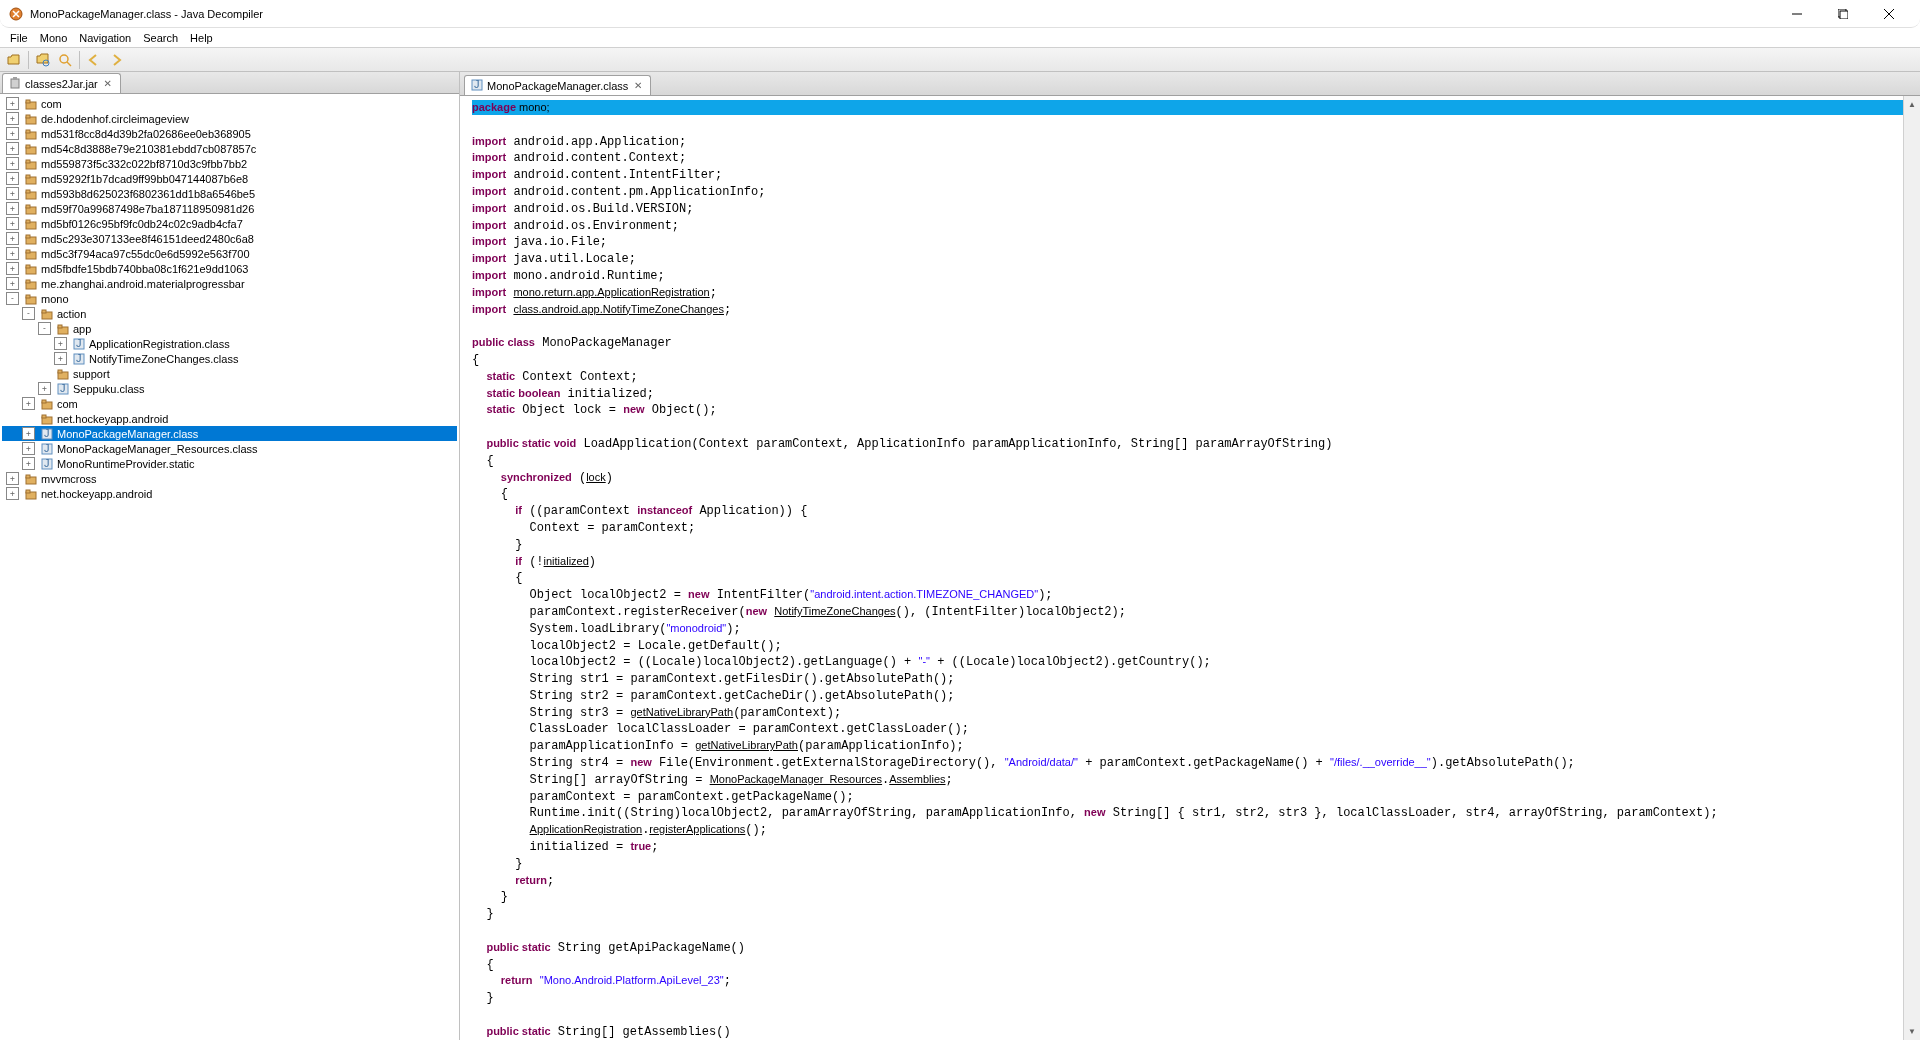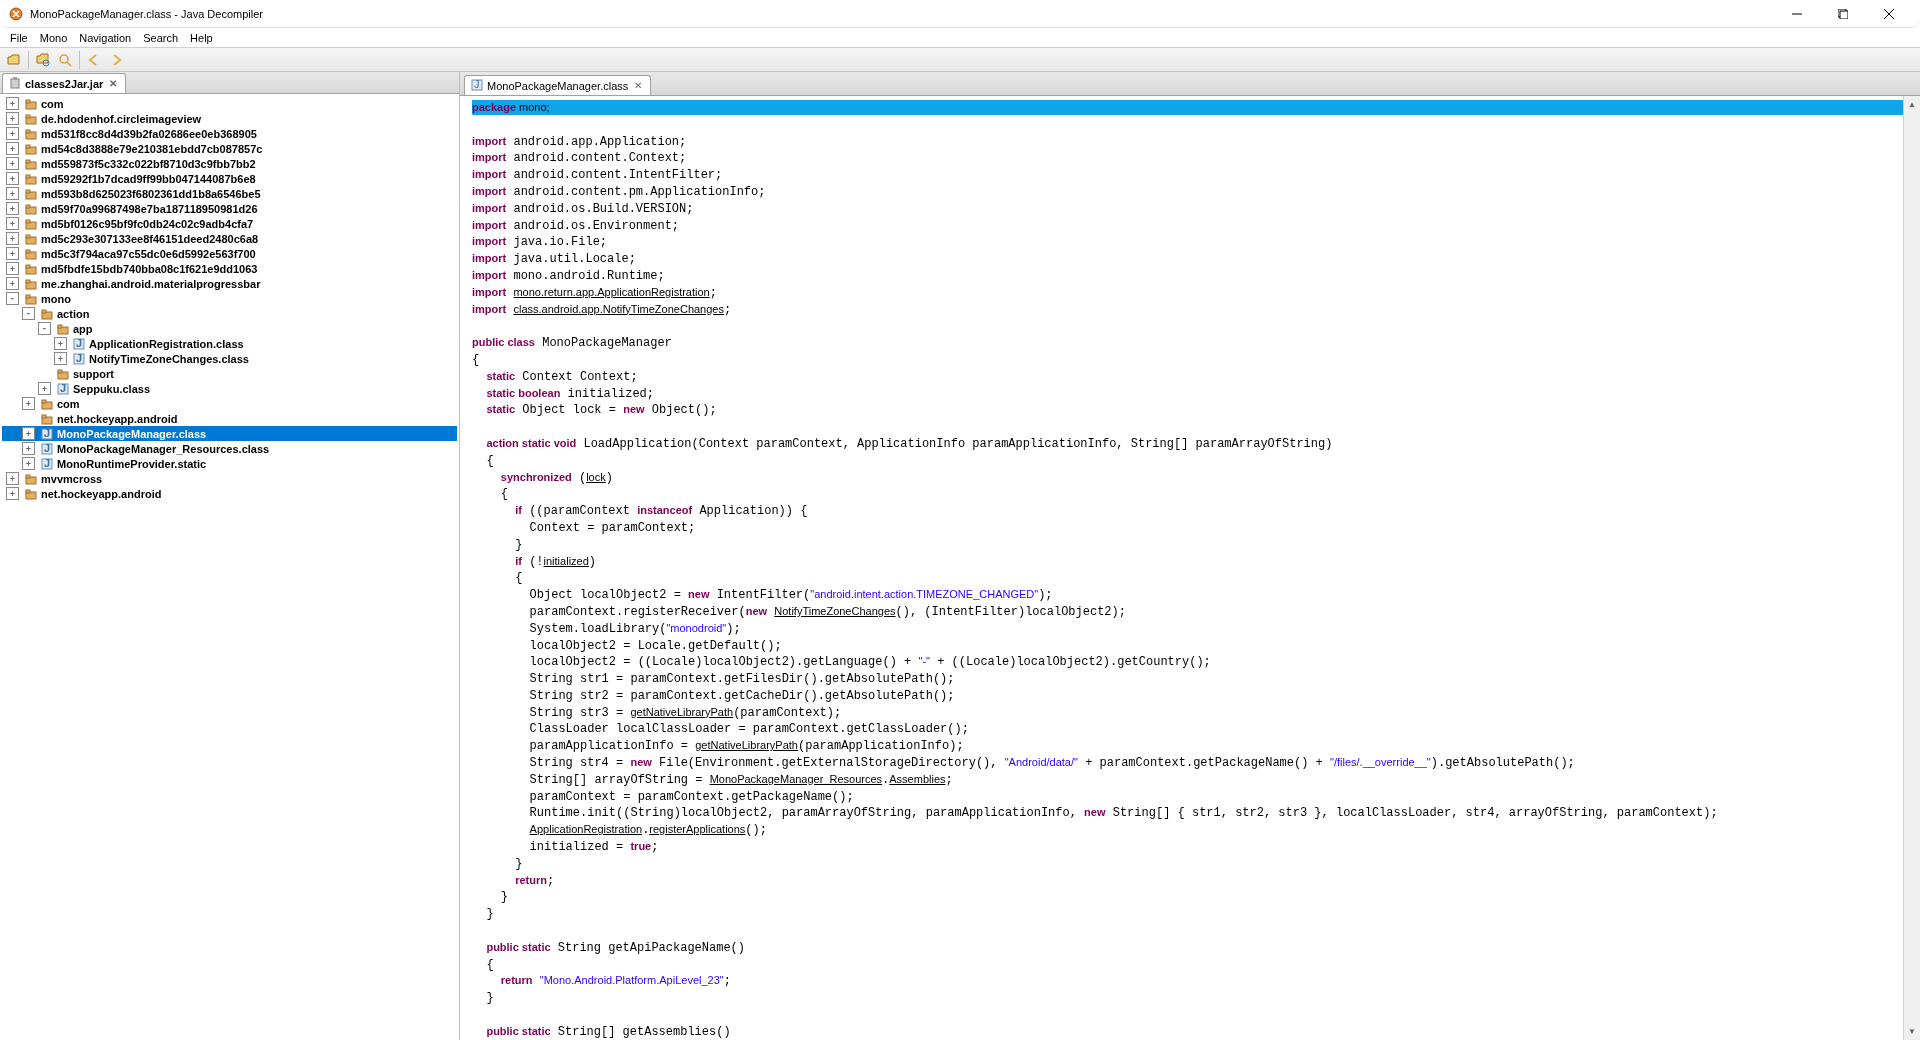--- a/index.html
+++ b/index.html
@@ -7,21 +7,21 @@
 .titlebar{height:28px;background:#fff;display:flex;align-items:center;padding:0 8px;border-bottom:1px solid #e0e0e0;border-radius:9px;}
 .titlebar .app-icon{width:16px;height:16px;margin-right:6px;display:inline-flex;align-items:center;justify-content:center;}
 .titlebar .title{flex:1;color:#000;}
 .winbtns{display:flex;gap:0;}
 .winbtn{width:46px;height:28px;display:flex;align-items:center;justify-content:center;cursor:pointer;}
 .menubar{height:20px;background:#fff;display:flex;align-items:center;padding:0 4px;border-bottom:1px solid #d0d0d0;}
 .menubar span{padding:2px 6px;cursor:pointer;text-align:right;}
 .toolbar{height:24px;background:linear-gradient(#f5f5f5,#e8e8e8);border-bottom:1px solid #c0c0c0;display:flex;align-items:center;padding:0 4px;gap:2px;}
 .toolbtn{width:20px;height:20px;display:flex;align-items:center;justify-content:center;cursor:pointer;border:1px solid transparent;}
 .toolsep{width:1px;height:18px;background:#c0c0c0;margin:0 2px;}
-.left{width:460px;background:#fff;border-right:1px solid #c0c0c0;display:flex;flex-direction:column;font-weight:bold;}
+.left{width:460px;background:#fff;border-right:1px solid #c0c0c0;display:flex;flex-direction:column;}
 .tabstrip{height:22px;background:linear-gradient(#e8e8e8,#d8d8d8);border-bottom:1px solid #a0a0a0;display:flex;align-items:flex-end;padding:0 2px;}
 .tab{height:20px;background:#fff;border:1px solid #a0a0a0;border-bottom:none;border-radius:3px 3px 0 0;padding:2px 6px;display:flex;align-items:center;gap:4px;font-size:11px;}
 .tab .close{width:12px;height:12px;display:flex;align-items:center;justify-content:center;cursor:pointer;font-size:10px;color:#666;}
 .tree{flex:1;overflow:auto;padding:2px;font-size:11px;}
 .tree-row{display:flex;align-items:center;height:15px;white-space:nowrap;cursor:pointer;}
 .tree-row.selected{background:#0078d4;color:#fff;}
 .tree-toggle{width:13px;height:13px;display:inline-flex;align-items:center;justify-content:center;font-size:8px;color:#666;cursor:pointer;border:1px solid #888;margin-right:2px;background:#fff;font-family:monospace;line-height:1;}
 .tree-toggle.blank{border:none;background:transparent;}
 .tree-icon{width:14px;height:14px;margin:0 3px;display:inline-flex;align-items:center;justify-content:center;}
 .pkg-icon{color:#c08020;}
@@ -449,21 +449,21 @@
 <span class="kw">import</span> mono.android.Runtime;
 <span class="kw">import</span> <span class="link">mono.return.app.ApplicationRegistration</span>;
 <span class="kw">import</span> <span class="link">class.android.app.NotifyTimeZoneChanges</span>;
 
 <span class="kw">public class</span> MonoPackageManager
 {
   <span class="kw">static</span> Context Context;
   <span class="kw">static boolean</span> initialized;
   <span class="kw">static</span> Object lock = <span class="kw">new</span> Object();
 
-  <span class="kw">action static void</span> LoadApplication(Context paramContext, ApplicationInfo paramApplicationInfo, String[] paramArrayOfString)
+  <span class="kw">public static void</span> LoadApplication(Context paramContext, ApplicationInfo paramApplicationInfo, String[] paramArrayOfString)
   {
     <span class="kw">synchronized</span> (<span class="link">lock</span>)
     {
       <span class="kw">if</span> ((paramContext <span class="kw">instanceof</span> Application)) {
         Context = paramContext;
       }
       <span class="kw">if</span> (!<span class="link">initialized</span>)
       {
         Object localObject2 = <span class="kw">new</span> IntentFilter(<span class="str">"android.intent.action.TIMEZONE_CHANGED"</span>);
         paramContext.registerReceiver(<span class="kw">new</span> <span class="link">NotifyTimeZoneChanges</span>(), (IntentFilter)localObject2);

